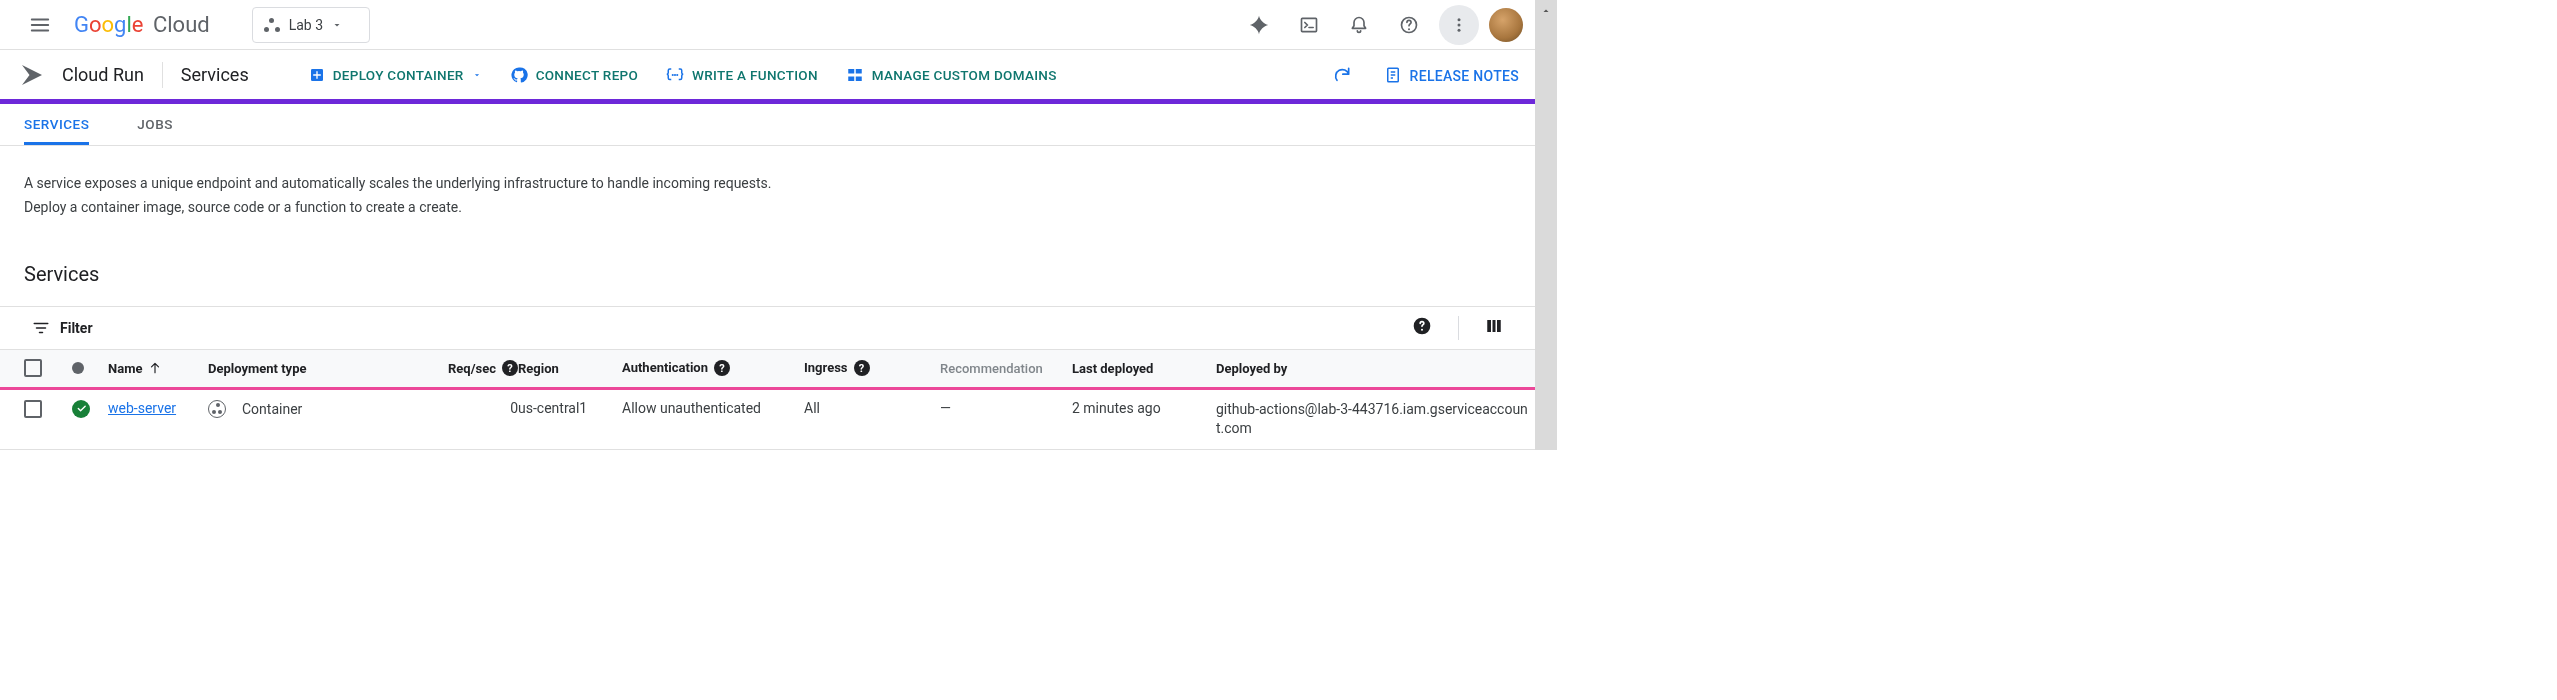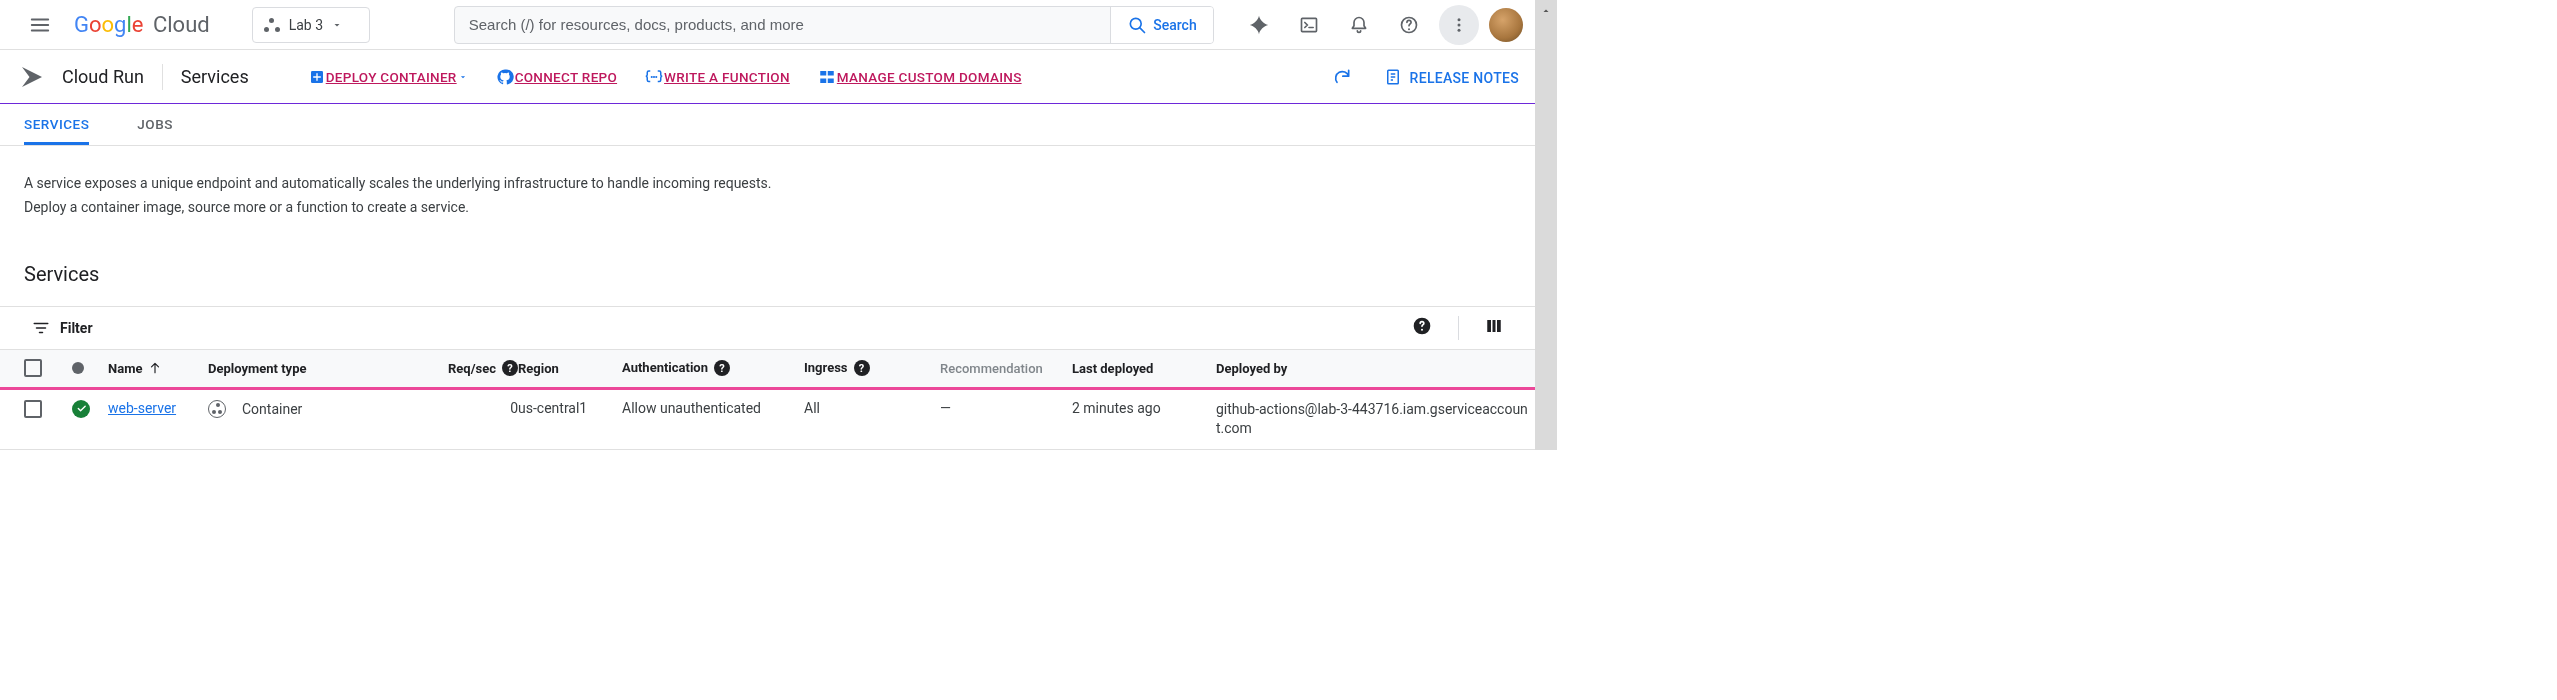--- a/index.html
+++ b/index.html
@@ -125,37 +125,36 @@
     width:34px; height:34px; border-radius:50%;
     background: radial-gradient(circle at 40% 35%, #d6a36a, #a8763e 60%, #6a4b23);
     cursor:pointer;
   }
   
   .subheader {
     height:54px;
     display:flex;
     align-items:center;
     padding: 0 16px;
-    border-bottom:1px solid #6d28d9;
+    border-bottom:5px solid #6d28d9;
   }
   .product-icon {
     width:32px; height:32px;
     display:flex; align-items:center; justify-content:center;
     margin-right:14px;
   }
   .product-name { font-size:18px; color:#202124; }
   .vsep { width:1px; height:26px; background:#e0e0e0; margin:0 18px; }
   .page-title-sub { font-size:18px; color:#202124; }
   .sub-actions { display:flex; align-items:center; gap:28px; margin-left:60px; }
   .sub-actions .act {
-    display:flex; align-items:center; gap:1px;
-    color:#be185d; font-weight:500; font-size:13.5px;
+    display:flex; align-items:center; gap:8px;
+    color:#0f766e; font-weight:500; font-size:13.5px;
     text-transform:uppercase; letter-spacing:.3px;
     cursor:pointer;
-    text-decoration:underline;
   }
   .sub-right { margin-left:auto; display:flex; align-items:center; gap:24px;}
   .sub-right .act { color:#1a73e8; font-weight:500; font-size:14px; text-transform:uppercase; letter-spacing:.3px; display:flex; align-items:flex-end; gap:8px; cursor:pointer;}
   .sub-right .iconact { color:#1a73e8; cursor:pointer; width:36px; height:36px; display:flex; align-items:center; justify-content:center;}
 
   
   .tabs {
     display:flex;
     padding-left: 24px;
     border-bottom:1px solid #e0e0e0;
@@ -272,30 +271,20 @@
       <span class="dots">
           <span></span>
           <span></span>
           <span></span>
         </span>
       <span>Lab 3</span>
       <svg width="12" height="12" viewBox="0 0 24 24">
           <path d="M7 10l5 5 5-5z" fill="#5f6368"></path>
         </svg>
     </div>
-    <div class="searchbox">
-      <input placeholder="Search (/) for resources, docs, products, and more" style="">
-      <div class="search-btn">
-        <svg width="20" height="20" viewBox="0 0 24 24">
-            <circle cx="10.5" cy="10.5" r="6.5" stroke="#1a73e8" stroke-width="2" fill="none"></circle>
-            <line x1="15.5" y1="15.5" x2="21" y2="21" stroke="#1a73e8" stroke-width="2" stroke-linecap="round"></line>
-          </svg>
-        <span>Search</span>
-      </div>
-    </div>
     <div class="top-right">
       <div class="icon-btn">
         <svg width="22" height="22" viewBox="0 0 24 24">
             <path d="M12 2c.8 4.5 5.5 9.2 10 10-4.5.8-9.2 5.5-10 10-.8-4.5-5.5-9.2-10-10 4.5-.8 9.2-5.5 10-10z" fill="#5f6368"></path>
           </svg>
       </div>
       <div class="icon-btn">
         <svg width="20" height="20" viewBox="0 0 24 24">
             <rect x="3" y="4" width="18" height="16" rx="1" stroke="#5f6368" stroke-width="2" fill="none"></rect>
             <path d="M7 9l3 3-3 3M12 15h5" stroke="#5f6368" stroke-width="2" fill="none" stroke-linecap="round"></path>
@@ -387,21 +376,21 @@
     </div>
   </div>
 
   <div class="tabs">
     <div class="tab active">SERVICES</div>
     <div class="tab">JOBS</div>
   </div>
 
   <div class="content">
     <div class="desc">A service exposes a unique endpoint and automatically scales the underlying infrastructure to handle incoming requests.</div>
-    <div class="desc">Deploy a container image, source more or a function to create a service.</div>
+    <div class="desc">Deploy a container image, source code or a function to create a create.</div>
     <div class="section-title">Services</div>
 
     <div class="filter-row">
       <div class="filter-label">
         <svg width="18" height="18" viewBox="0 0 24 24">
             <path d="M3 6h18M6 12h12M10 18h4" stroke="#202124" stroke-width="2" stroke-linecap="round"></path>
           </svg>
         <span>Filter</span>
       </div>
       <div class="filter-right">

